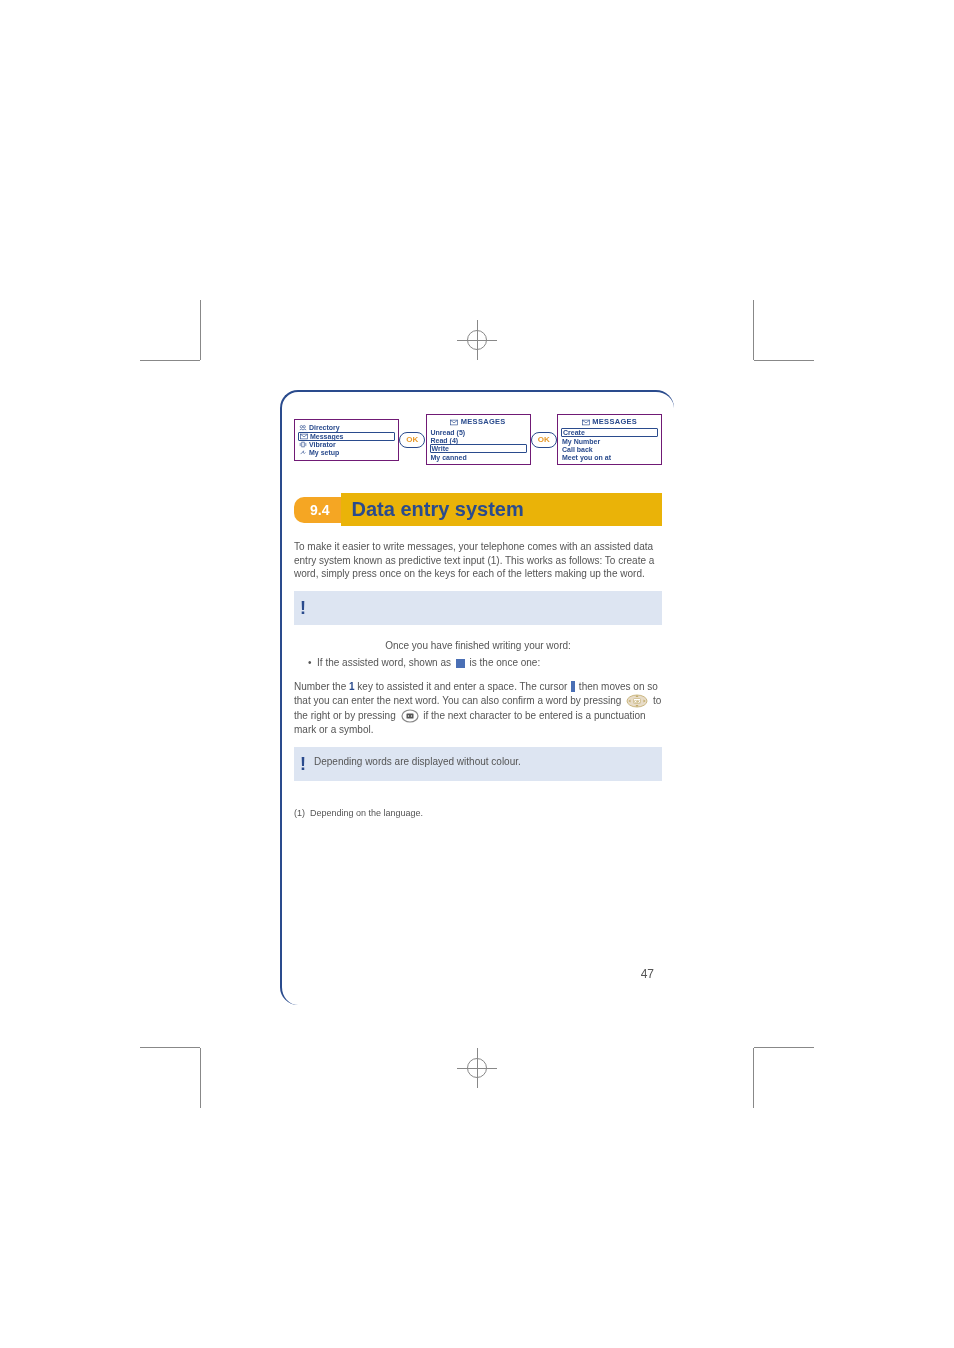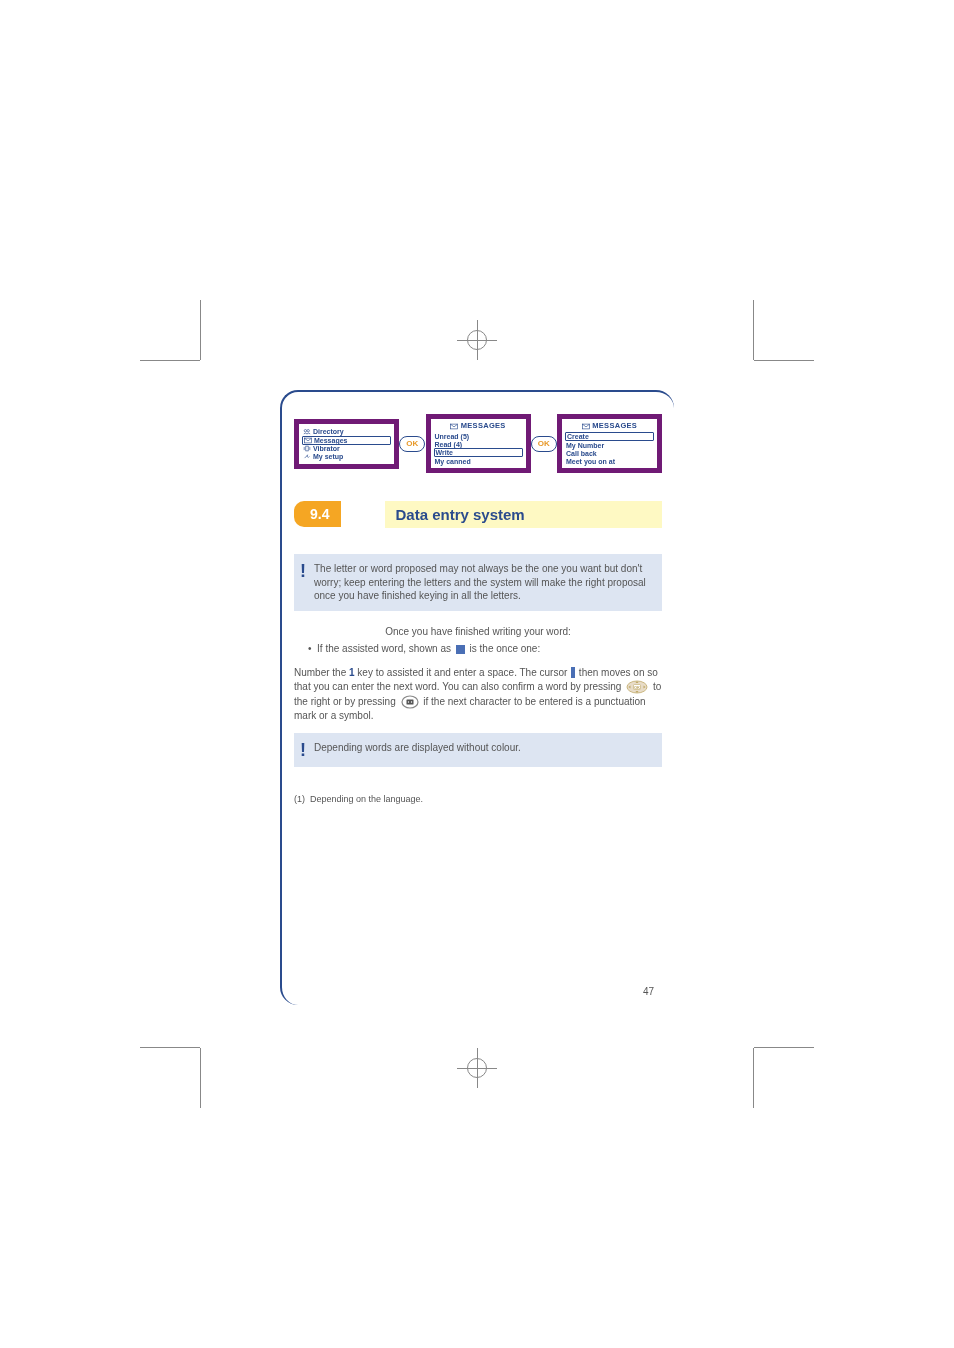--- a/index.html
+++ b/index.html
@@ -61,21 +61,21 @@
     }
 
     .phone-row {
       display: flex;
       align-items: center;
       justify-content: space-between;
       margin-bottom: 28px;
     }
     .phone-screen {
       width: 105px;
-      border: 5px solid #701a75;
+      border: 1px solid #701a75;
       background: #fff;
       font-size: 7px;
       color: #2a4b8d;
       font-weight: bold;
     }
     .screen-header {
       text-align: center;
       padding: 2px 0 1px 0;
       font-size: 7.5px;
       letter-spacing: 0.3px;
@@ -111,39 +111,38 @@
       justify-content: center;
       font-size: 8px;
       font-weight: bold;
       color: #e89a2b;
       background: #fff;
       flex-shrink: 0;
     }
 
     .section-bar {
       display: flex;
-      align-items: flex-start;
-      margin-bottom: 26px;
-      gap: 44px;
+      align-items: center;
+      margin-bottom: 14px;
     }
     .section-num {
       background: #f5a623;
       color: #fff;
       font-weight: bold;
       font-size: 14px;
       padding: 5px 12px 5px 16px;
       border-radius: 10px 0 0 10px;
       display: flex;
       align-items: center;
     }
     .section-title {
-      background: #fef9c3;
+      background: #eab308;
       color: #2a4b8d;
       font-weight: bold;
-      font-size: 15px;
+      font-size: 20px;
       padding: 5px 10px;
       flex: 1;
       display: flex;
       align-items: center;
     }
 
     .body-text {
       font-size: 10px;
       color: #555;
       line-height: 1.35;
@@ -193,22 +192,22 @@
     .nav-pad {
       width: 22px; height: 16px;
     }
     .c-key {
       width: 18px; height: 14px;
     }
 
     .footer-num {
       position: absolute;
       right: 20px;
-      bottom: 8px;
-      font-size: 10px;
+      bottom: 24px;
+      font-size: 12px;
       color: #555;
     }
   </style>
 </head>
 <body>
 
 <div class="crop-mark crop-h crop-tl-h"></div>
 <div class="crop-mark crop-v crop-tl-v"></div>
 <div class="crop-mark crop-h crop-tr-h"></div>
 <div class="crop-mark crop-v crop-tr-v"></div>
@@ -323,24 +322,24 @@
           </div>
       </div>
     </div>
   </div>
 
   <div class="section-bar">
     <div class="section-num">9.4</div>
     <div class="section-title">Data entry system</div>
   </div>
 
+  <div class="body-text">To make it easier to write messages, your telephone comes with an assisted data entry system known as predictive text input (1). This works as follows: To create a word, simply press once on the keys for each of the letters making up the word.</div>
 
   <div class="info-box">
     <div class="info-mark">!</div>
-    <div>The letter or word proposed may not always be the one you want but don't worry; keep entering the letters and the system will make the right proposal once you have finished keying in all the letters.</div>
   </div>
 
   <div class="body-text tight">Once you have finished writing your word:</div>
 
   <div class="body-text" style="padding-left:14px;">
     • &nbsp;<span>If the assisted word, shown as  </span><span class="blue-square"></span><span>  is the once one:</span>
   </div>
 
   <div class="body-text">
     <span>Number the </span><span class="blue-bold">1</span><span> key to assisted it and enter a space. The cursor </span><span class="cursor-bar"></span><span> then moves on so that you can enter the next word. You can also confirm a word by pressing </span>

